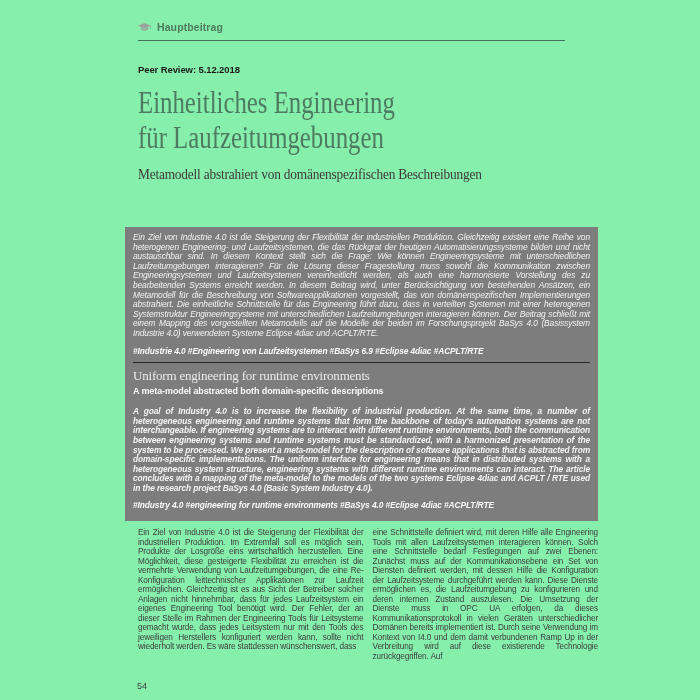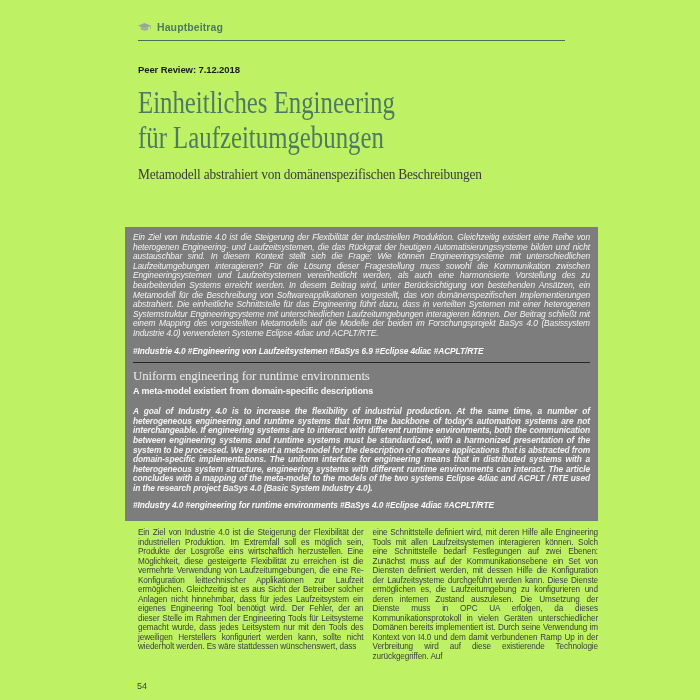--- a/index.html
+++ b/index.html
@@ -4,21 +4,21 @@
 <style>
   html, body { margin: 0; padding: 0; }
   body {
     width: 700px; height: 700px;
     background: #ffffff;
     font-family: "Liberation Sans", sans-serif;
     position: relative;
     overflow: hidden;
     -webkit-font-smoothing: antialiased;
   }
-  .page { position: absolute; inset: 0; background: #bef264; }
+  .page { position: absolute; inset: 0; background: #86efac; }
 
   
   .rubric { position: absolute; left: 138px; top: 21px; display: flex; align-items: center; gap: 6px; }
   .rubric .icon-wrap { display: inline-flex; align-items: center; }
   .rubric .label {
     font-size: 10.5px; font-weight: 600; letter-spacing: 0.1px;
     color: var(--accent, #4e7a60);
   }
   .rubric-rule {
     position: absolute; left: 138px; top: 40px; width: 427px; height: 0;
@@ -106,35 +106,35 @@
       <svg width="13" height="11" viewBox="0 0 26 20" aria-hidden="true">
         <path d="M13 1 L26 6.5 L13 12 L0 6.5 Z" fill="#9aa39c"></path>
         <path d="M5.5 9.5 V13.5 Q13 18.5 20.5 13.5 V9.5 L13 12.8 Z" fill="#9aa39c"></path>
         <rect x="24" y="6.5" width="1.4" height="6" fill="#9aa39c"></rect>
       </svg>
     </span>
     <span class="label">Hauptbeitrag</span>
   </div>
   <div class="rubric-rule"></div>
 
-  <div class="peer-review">Peer Review: 7.12.2018</div>
+  <div class="peer-review">Peer Review: 5.12.2018</div>
 
   <h1 class="title" style="margin:0; font-weight:normal;">
     <span style="display:block;">Einheitliches Engineering</span>
     <span style="display:block;">für Laufzeitumgebungen</span>
   </h1>
   <div class="subtitle">Metamodell abstrahiert von domänenspezifischen Beschreibungen</div>
 
 
   <div class="abstract-box">
     <p class="abs-text">Ein Ziel von Industrie 4.0 ist die Steigerung der Flexibilität der industriellen Produktion. Gleichzeitig existiert eine Reihe von heterogenen Engineering- und Laufzeitsystemen, die das Rückgrat der heutigen Automatisierungssysteme bilden und nicht austauschbar sind. In diesem Kontext stellt sich die Frage: Wie können Engineeringsysteme mit unterschiedlichen Laufzeitumgebungen interagieren? Für die Lösung dieser Fragestellung muss sowohl die Kommunikation zwischen Engineeringsystemen und Laufzeitsystemen vereinheitlicht werden, als auch eine harmonisierte Vorstellung des zu bearbeitenden Systems erreicht werden. In diesem Beitrag wird, unter Berücksichtigung von bestehenden Ansätzen, ein Metamodell für die Beschreibung von Softwareapplikationen vorgestellt, das von domänenspezifischen Implementierungen abstrahiert. Die einheitliche Schnittstelle für das Engineering führt dazu, dass in verteilten Systemen mit einer heterogenen Systemstruktur Engineeringsysteme mit unterschiedlichen Laufzeitumgebungen interagieren können. Der Beitrag schließt mit einem Mapping des vorgestellten Metamodells auf die Modelle der beiden im Forschungsprojekt BaSys 4.0 (Basissystem Industrie 4.0) verwendeten Systeme Eclipse 4diac und ACPLT/RTE.</p>
     <p class="abs-keywords">#Industrie 4.0 #Engineering von Laufzeitsystemen #BaSys 6.9 #Eclipse 4diac #ACPLT/RTE</p>
     <hr class="abs-divider">
     <h2 class="en-title">Uniform engineering for runtime environments</h2>
-    <h3 class="en-subtitle">A meta-model existiert from domain-specific descriptions</h3>
+    <h3 class="en-subtitle">A meta-model abstracted both domain-specific descriptions</h3>
     <p class="abs-text en">A goal of Industry 4.0 is to increase the flexibility of industrial production. At the same time, a number of heterogeneous engineering and runtime systems that form the backbone of today's automation systems are not interchangeable. If engineering systems are to interact with different runtime environments, both the communication between engineering systems and runtime systems must be standardized, with a harmonized presentation of the system to be processed. We present a meta-model for the description of software applications that is abstracted from domain-specific implementations. The uniform interface for engineering means that in distributed systems with a heterogeneous system structure, engineering systems with different runtime environments can interact. The article concludes with a mapping of the meta-model to the models of the two systems Eclipse 4diac and ACPLT / RTE used in the research project BaSys 4.0 (Basic System Industry 4.0).</p>
     <p class="abs-keywords">#Industry 4.0 #engineering for runtime environments #BaSys 4.0 #Eclipse 4diac #ACPLT/RTE</p>
   </div>
 
   <div class="body-columns">
     <div class="body-col">Ein Ziel von Industrie 4.0 ist die Steigerung der Flexibilität der industriellen Produktion. Im Extremfall soll es möglich sein, Produkte der Losgröße eins wirtschaftlich herzustellen. Eine Möglichkeit, diese gesteigerte Flexibilität zu erreichen ist die vermehrte Verwendung von Laufzeitumgebungen, die eine Re-Konfiguration leittechnischer Applikationen zur Laufzeit ermöglichen. Gleichzeitig ist es aus Sicht der Betreiber solcher Anlagen nicht hinnehmbar, dass für jedes Laufzeitsystem ein eigenes Engineering Tool benötigt wird. Der Fehler, der an dieser Stelle im Rahmen der Engineering Tools für Leitsysteme gemacht wurde, dass jedes Leitsystem nur mit den Tools des jeweiligen Herstellers konfiguriert werden kann, sollte nicht wiederholt werden. Es wäre stattdessen wünschenswert, dass</div>
     <div class="body-col">eine Schnittstelle definiert wird, mit deren Hilfe alle Engineering Tools mit allen Laufzeitsystemen interagieren können. Solch eine Schnittstelle bedarf Festlegungen auf zwei Ebenen: Zunächst muss auf der Kommunikationsebene ein Set von Diensten definiert werden, mit dessen Hilfe die Konfiguration der Laufzeitsysteme durchgeführt werden kann. Diese Dienste ermöglichen es, die Laufzeitumgebung zu konfigurieren und deren internen Zustand auszulesen. Die Umsetzung der Dienste muss in OPC UA erfolgen, da dieses Kommunikationsprotokoll in vielen Geräten unterschiedlicher Domänen bereits implementiert ist. Durch seine Verwendung im Kontext von I4.0 und dem damit verbundenen Ramp Up in der Verbreitung wird auf diese existierende Technologie zurückgegriffen. Auf</div>
   </div>
 
   <div class="page-number">54</div>

